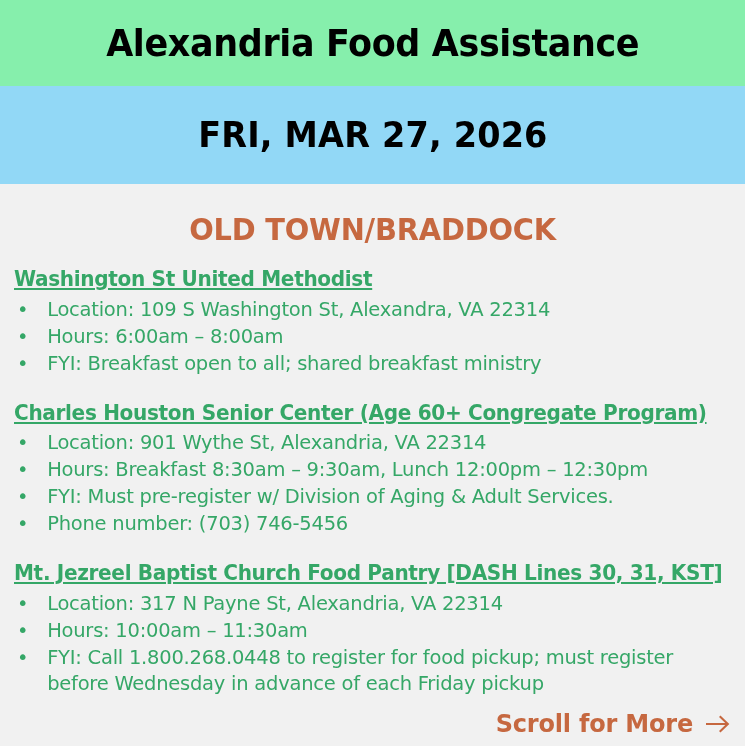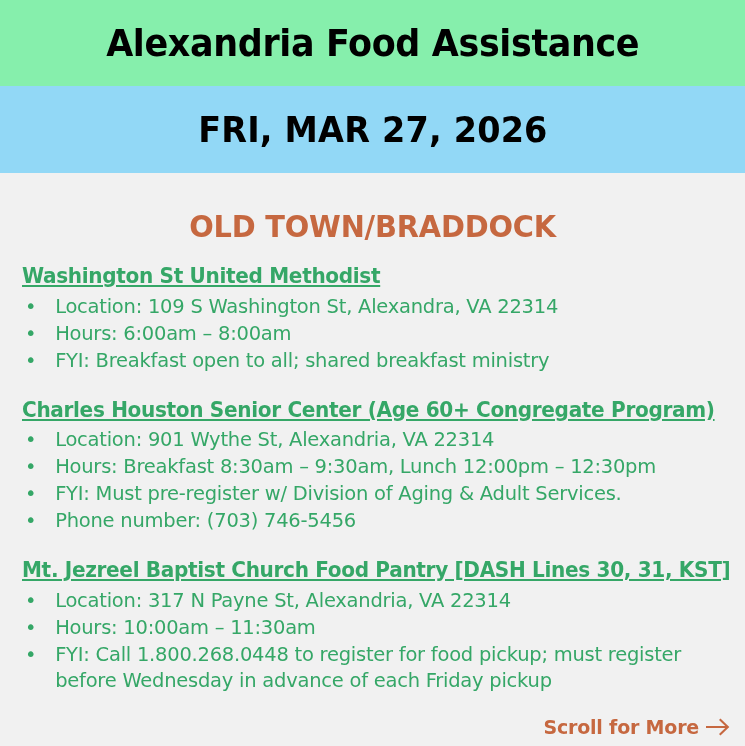--- a/index.html
+++ b/index.html
@@ -38,21 +38,21 @@
     font-size: 38px;
     letter-spacing: -0.4px;
     color: #000000;
     line-height: 1;
     transform: scaleX(0.92);
     transform-origin: center;
     white-space: nowrap;
   }
 
   .band-date {
-    height: 87px;
+    height: 98px;
     background: #92d8f6;
     display: flex;
     align-items: center;
     justify-content: center;
     flex: 0 0 auto;
   }
   .band-date .txt {
     font-family: "DejaVu Sans", sans-serif;
     font-weight: bold;
     font-size: 36px;
@@ -61,21 +61,21 @@
     line-height: 1;
     transform: scaleX(0.93);
     transform-origin: center;
     white-space: nowrap;
   }
 
   
   .content {
     flex: 1 1 auto;
     position: relative;
-    padding: 8px;
+    padding: 0;
     background: #f1f1f1;
   }
 
   .section-heading {
     text-align: center;
     color: #c66840;
     font-family: "DejaVu Sans", sans-serif;
     font-weight: bold;
     font-size: 31px;
     letter-spacing: -0.2px;
@@ -140,25 +140,25 @@
     color: #35a767;
   }
 
   .scroll-more {
     position: absolute;
     right: 15px;
     bottom: 8px;
     color: #c66840;
     font-family: "DejaVu Sans", sans-serif;
     font-weight: bold;
-    font-size: 19px;
+    font-size: 24px;
     letter-spacing: -0.2px;
     display: flex;
     align-items: center;
-    gap: 7px;
+    gap: 13px;
     white-space: nowrap;
   }
   .scroll-more .arrow {
     display: inline-flex;
     align-items: center;
   }
   .scroll-more .arrow svg {
     display: block;
   }
 </style>

